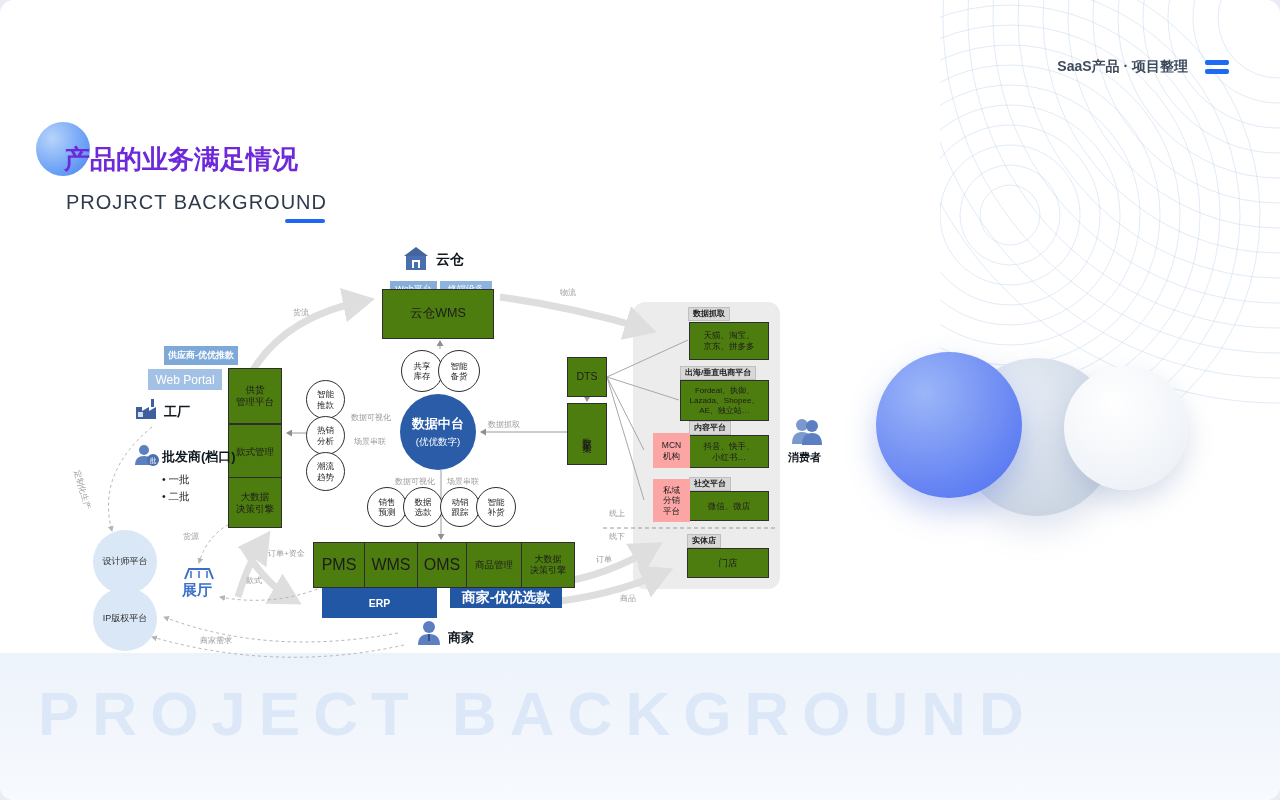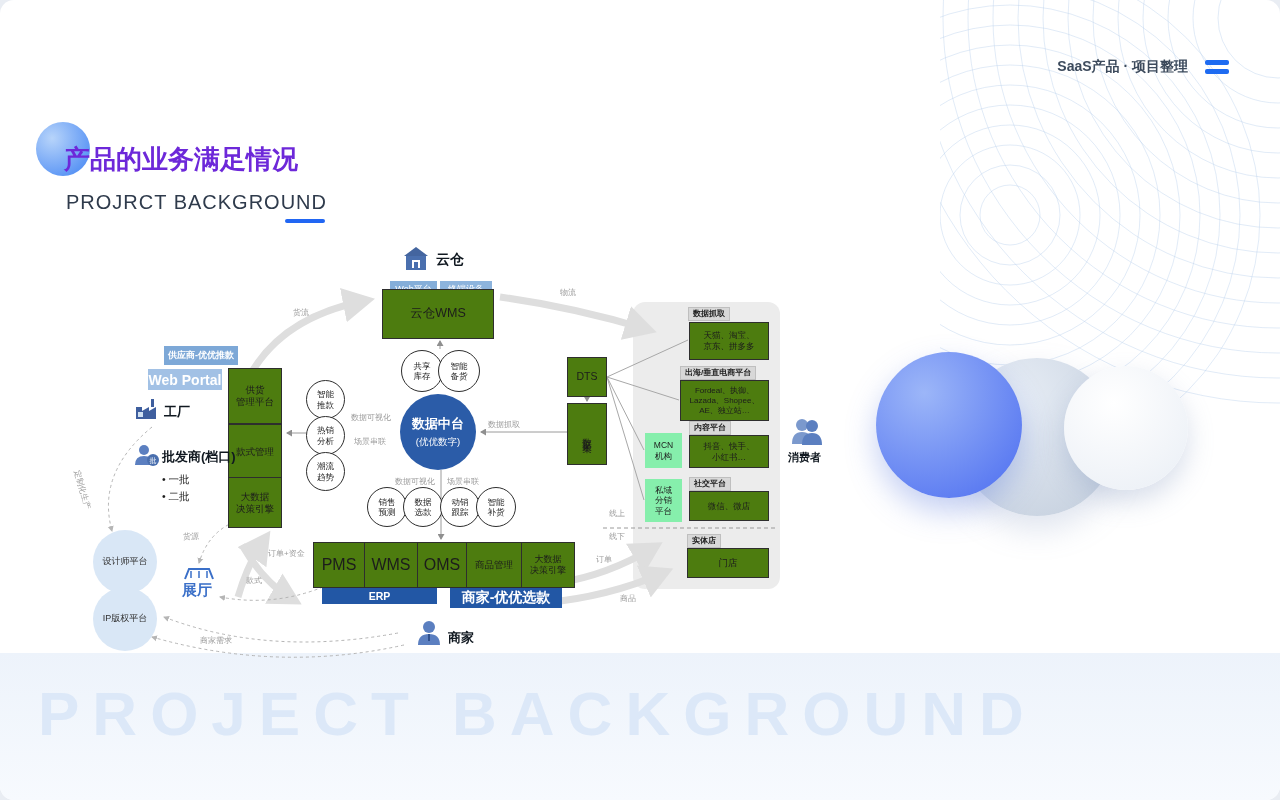--- a/index.html
+++ b/index.html
@@ -4,21 +4,21 @@
 <style>
   html,body{margin:0;padding:0;}
   body{font-family:"Liberation Sans","DejaVu Sans",sans-serif;background:#e9edf3;}
   #slide{position:relative;width:1280px;height:800px;margin:0 auto;background:#ffffff;overflow:hidden;border-radius:14px;}
   .abs{position:absolute;box-sizing:border-box;}
   .bx{border:1.5px solid #2e2e2e;background:#4d7c0f;display:flex;align-items:center;justify-content:center;text-align:center;white-space:pre-line;line-height:1.25;color:#1c1c1c;}
   .ci{border:1.3px solid #2e2e2e;border-radius:50%;background:#fff;display:flex;align-items:center;justify-content:center;text-align:center;white-space:pre-line;line-height:1.2;color:#1c1c1c;}
   .bluebar{background:#2257a5;color:#fff;display:flex;align-items:center;justify-content:center;font-weight:bold;}
   .softtab{display:flex;align-items:center;justify-content:center;color:#fff;text-align:center;margin-top:8px;}
   .tag{background:#d8d8d8;border:1px solid #bfbfbf;font-weight:bold;color:#222;padding:1px 4px;font-size:8px;line-height:1.2;white-space:nowrap;}
-  .softbox{background:#86efac;display:flex;align-items:center;justify-content:center;text-align:center;white-space:pre-line;line-height:1.25;color:#1c1c1c;}
+  .softbox{background:#fca5a5;display:flex;align-items:center;justify-content:center;text-align:center;white-space:pre-line;line-height:1.25;color:#1c1c1c;margin-left:8px;}
   .lbl{color:#9b9b9b;font-size:8px;white-space:nowrap;}
   .blab{font-weight:bold;color:#101820;}
   svg{display:block;}
   .nopt{pointer-events:none;}
 </style>
 </head>
 <body>
 
 <div id="slide">
 
@@ -160,21 +160,21 @@
     <div class="abs ci" style="left:299px;top:242px;width:40px;height:40px;font-size:8.5px;">销售
 预测</div>
     <div class="abs ci" style="left:335px;top:242px;width:40px;height:40px;font-size:8.5px;">数据
 选款</div>
     <div class="abs ci" style="left:372px;top:242px;width:40px;height:40px;font-size:8.5px;">动销
 跟踪</div>
     <div class="abs ci" style="left:408px;top:242px;width:40px;height:40px;font-size:8.5px;">智能
 补货</div>
 
     <div class="abs softtab" style="left:96px;top:93px;width:74px;height:19px;background:#7da8d7;font-size:9px;font-weight:bold;">供应商-优优推款</div>
-    <div class="abs softtab" style="left:80px;top:116px;width:74px;height:21px;background:#a2c1e5;font-size:14px;font-weight:bold;">Web Portal</div>
+    <div class="abs softtab" style="left:80px;top:116px;width:74px;height:21px;background:#a2c1e5;font-size:12px;">Web Portal</div>
     <div class="abs bx" style="left:160px;top:123px;width:54px;height:56px;font-size:9.5px;">供货
 管理平台</div>
     <div class="abs bx" style="left:160px;top:179px;width:54px;height:56px;font-size:9.5px;">款式管理</div>
     <div class="abs bx" style="left:160px;top:232px;width:54px;height:51px;font-size:9.5px;">大数据
 决策引擎</div>
 
     <div class="abs" style="left:66px;top:152px;width:24px;height:24px;">
       <svg width="24" height="24">
           <path d="M2,10 L2,22 L22,22 L22,10 L15,14 L15,10 L8,14 L8,10 Z" fill="#3e5e9e"></path>
           <rect x="17" y="2" width="3" height="8" fill="#3e5e9e"></rect>
@@ -208,21 +208,21 @@
     <div class="abs" style="left:114px;top:336px;font-size:15px;font-weight:bold;color:#3a6fc8;">展厅</div>
 
     <div class="abs" style="left:245px;top:297px;height:46px;display:flex;">
       <div class="bx" style="width:50px;border-right:none;">PMS</div>
       <div class="bx" style="width:52px;border-right:none;">WMS</div>
       <div class="bx" style="width:48px;border-right:none;">OMS</div>
       <div class="bx" style="width:54px;border-right:none;font-size:9.5px;">商品管理</div>
       <div class="bx" style="width:52px;font-size:9px;">大数据
 决策引擎</div>
     </div>
-    <div class="abs bluebar" style="left:254px;top:343px;width:115px;height:16px;font-size:10.5px;">ERP</div>
+    <div class="abs bluebar" style="left:254px;top:343px;width:115px;height:30px;font-size:10.5px;">ERP</div>
     <div class="abs bluebar" style="left:382px;top:343px;width:112px;height:20px;font-size:14px;">商家-优优选款</div>
     <div class="abs" style="left:348px;top:374px;width:26px;height:28px;">
       <svg width="26" height="28">
           <circle cx="13" cy="8" r="6" fill="#5b7fc0"></circle>
           <path d="M2,26 Q2,15 13,15 Q24,15 24,26 Z" fill="#5b7fc0"></path>
           <path d="M12,15 L14,15 L14,22 L12,22 Z" fill="#2e4f8c"></path>
         </svg>
     </div>
     <div class="abs blab" style="left:380px;top:384px;font-size:13px;">商家</div>
 

